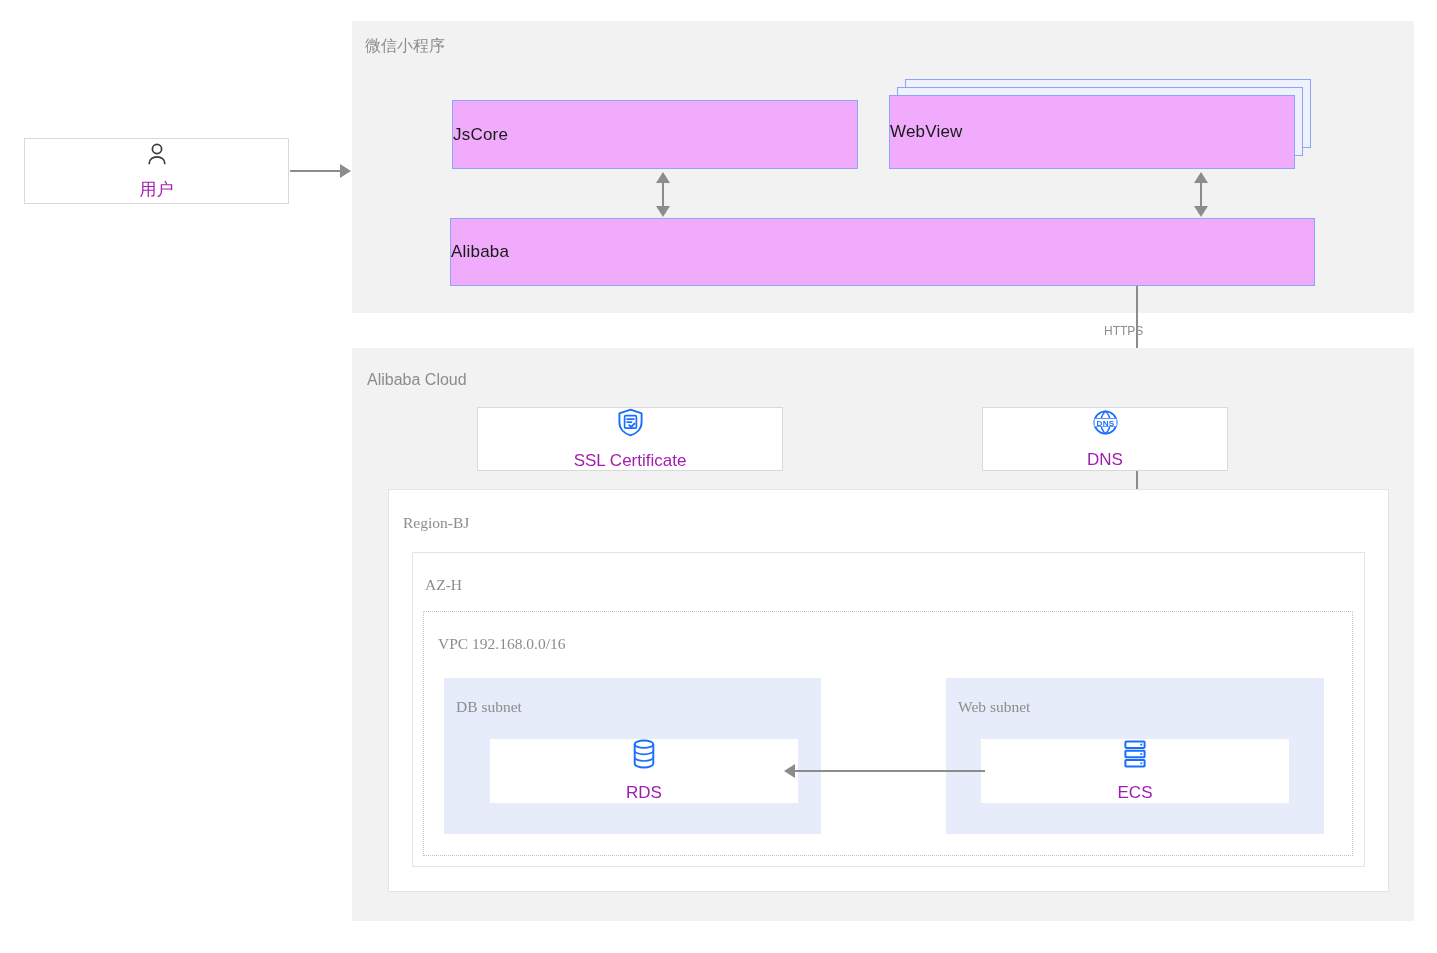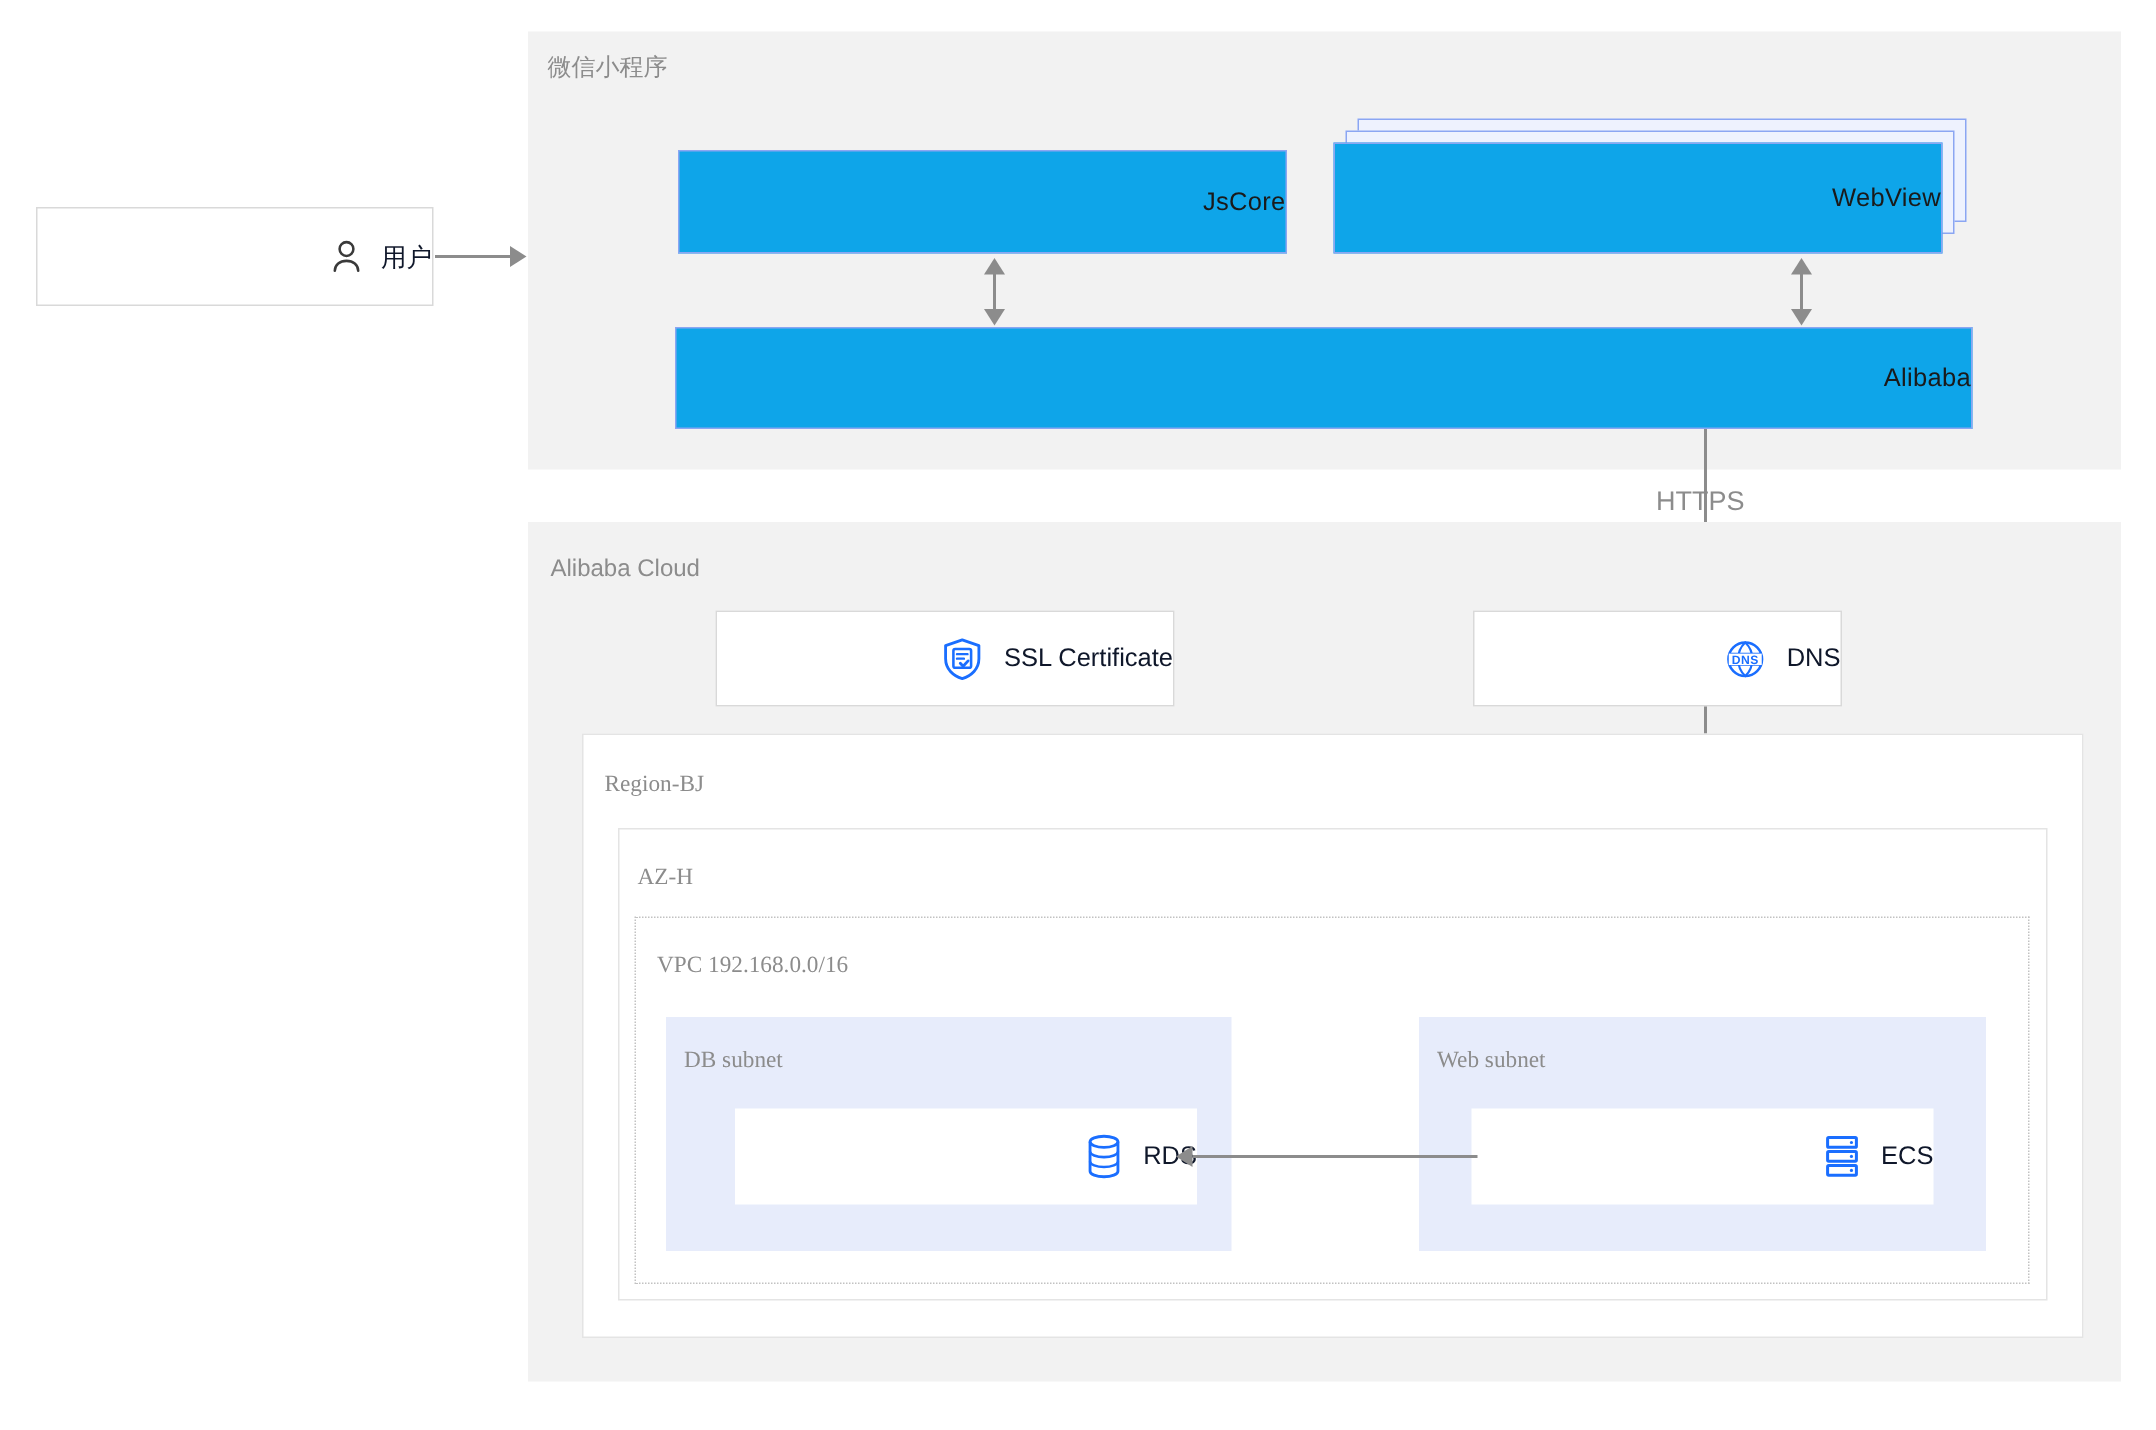--- a/index.html
+++ b/index.html
@@ -29,45 +29,45 @@
   .group-title {
     position: absolute;
     color: #8c8c8c;
     font-size: 16px;
     line-height: 20px;
     white-space: nowrap;
   }
 
   
   .blue-box {
-    background: #0ea5e9;
+    background: #f0abfc;
     border: 1.6px solid #8ba6f2;
     display: flex;
     align-items: center;
-    justify-content: flex-end;
+    justify-content: flex-start;
     color: #1a1a1a;
     font-size: 17px;
     letter-spacing: .2px;
-    padding-left: 48px;
   }
   .stack-ghost {
     background: #eef2fe;
     border: 1.6px solid #8ba6f2;
   }
 
   
   .white-box {
     background: #ffffff;
     border: 1.4px solid #d9d9d9;
     display: flex;
     align-items: center;
-    justify-content: flex-end;
+    justify-content: center;
     gap: 14px;
-    color: #0f172a;
+    color: #a21caf;
     font-size: 17px;
+    flex-direction: column;
   }
   .white-box.plain {
     border: none;
   }
   .box-label { white-space: nowrap; }
 
   
   .region-box {
     background: #ffffff;
     border: 1.4px solid #e4e4e4;
@@ -120,21 +120,21 @@
     border-left: 11px solid #8c8c8c;
   }
   .arrow-left {
     border-top: 7px solid transparent;
     border-bottom: 7px solid transparent;
     border-right: 11px solid #8c8c8c;
   }
   .edge-label {
     position: absolute;
     color: #8c8c8c;
-    font-size: 18px;
+    font-size: 12px;
     white-space: nowrap;
   }
 
   .icon-wrap { display: inline-flex; align-items: center; justify-content: center; }
 </style>
 </head>
 <body>
 
 <div id="canvas">
 

